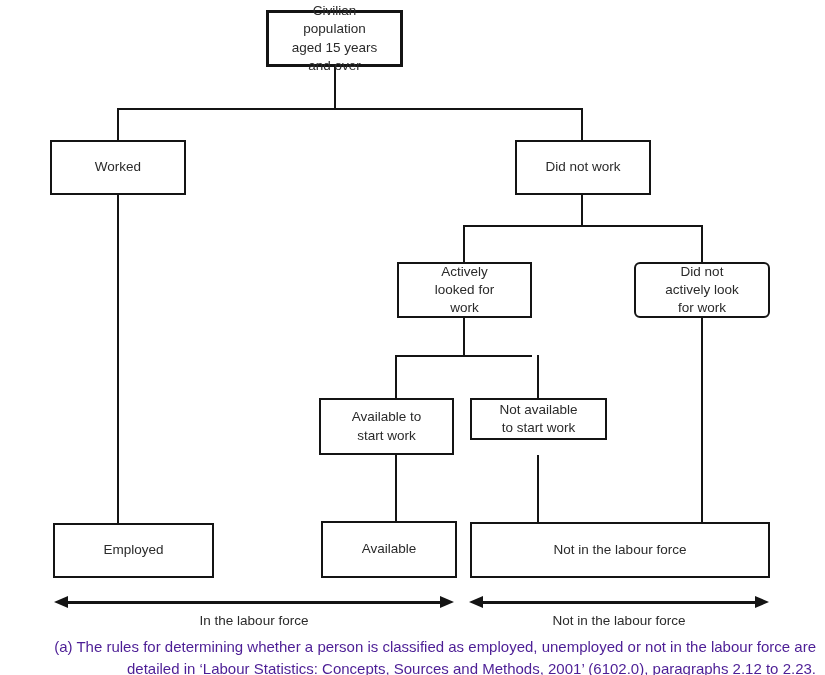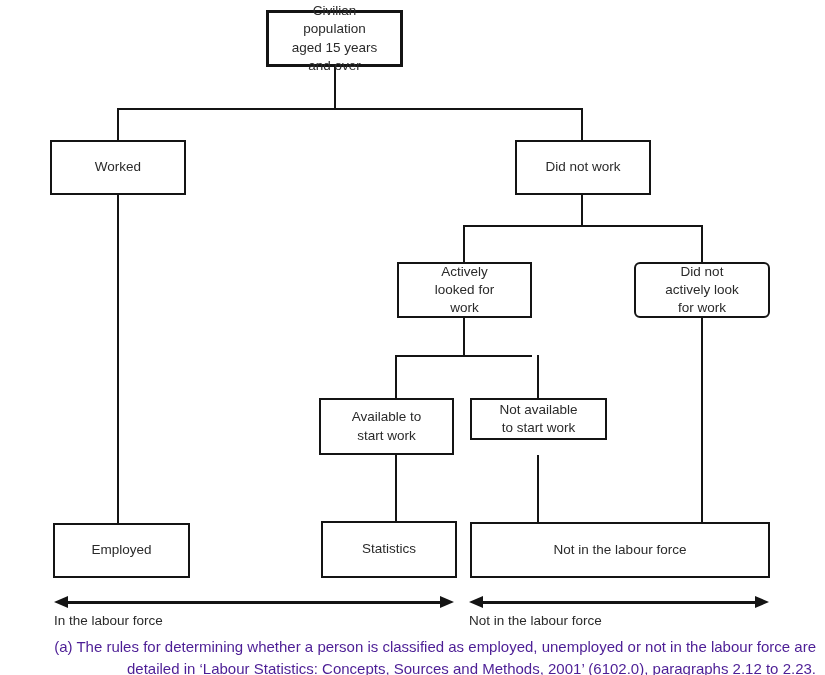--- a/index.html
+++ b/index.html
@@ -62,20 +62,21 @@
     position: absolute;
     right: 0;
     top: 0;
     width: 0; height: 0;
     border-top: 6px solid transparent;
     border-bottom: 6px solid transparent;
     border-left: 14px solid #141414;
   }
   .arrow-label {
     position: absolute;
+    text-align: center;
     font-size: 13.5px;
     color: #2a2a2a;
   }
   .footnote {
     position: absolute;
     left: 14px;
     top: 636px;
     width: 802px;
     font-size: 15px;
     line-height: 1.45;
@@ -112,23 +113,23 @@
   <div class="node" style="left:515px; top:140px; width:136px; height:55px;">Did not work</div>
 
   <div class="node" style="left:397px; top:262px; width:135px; height:56px;">Actively looked for work</div>
 
   <div class="node" style="left:634px; top:262px; width:136px; height:56px;border-radius:6px;">Did not actively look for work</div>
 
   <div class="node" style="left:319px; top:398px; width:135px; height:57px;">Available to start work</div>
 
   <div class="node" style="left:470px; top:398px; width:137px; height:42px;">Not available to start work</div>
 
-  <div class="node" style="left:53px;  top:523px; width:137px; height:55px;">Employed</div>
+  <div class="node" style="left:53px;  top:523px; width:161px; height:55px;">Employed</div>
 
-  <div class="node" style="left:321px; top:521px; width:136px; height:57px;">Statistics</div>
+  <div class="node" style="left:321px; top:521px; width:136px; height:57px;">Available</div>
 
   <div class="node" style="left:470px; top:522px; width:300px; height:56px;">Not in the labour force</div>
 
   <div class="arrow" style="left:54px; top:596px; width:400px;">
     <div class="head-left"></div>
     <div class="shaft"></div>
     <div class="head-right"></div>
   </div>
   <div class="arrow-label" style="left:54px; top:613px; width:400px;">In the labour force</div>
 

